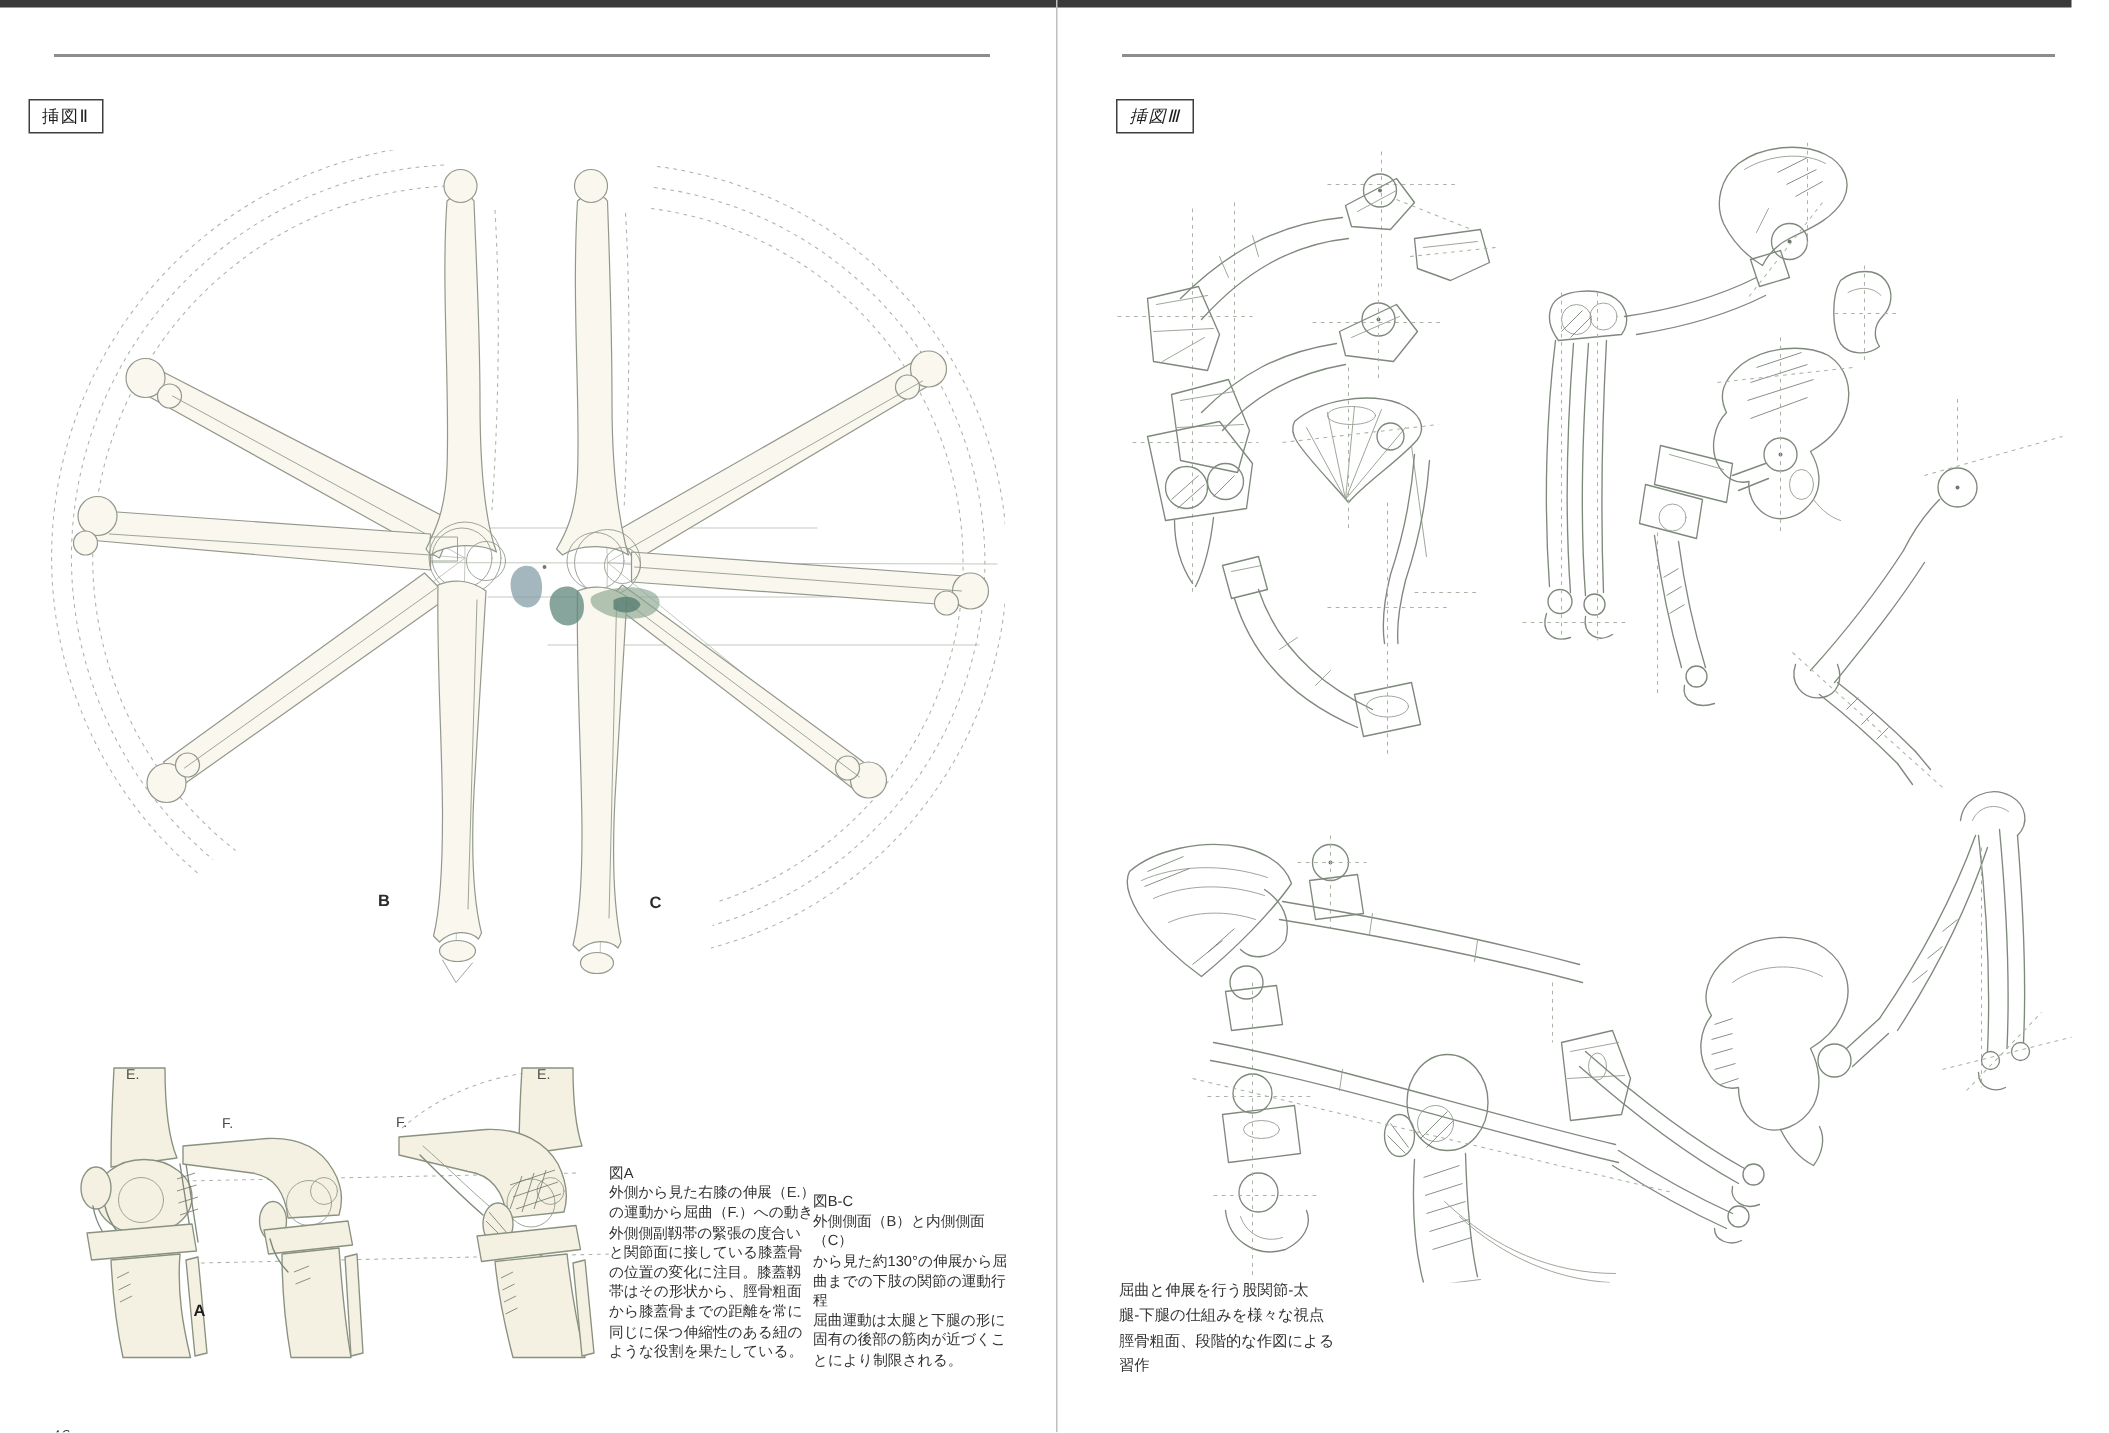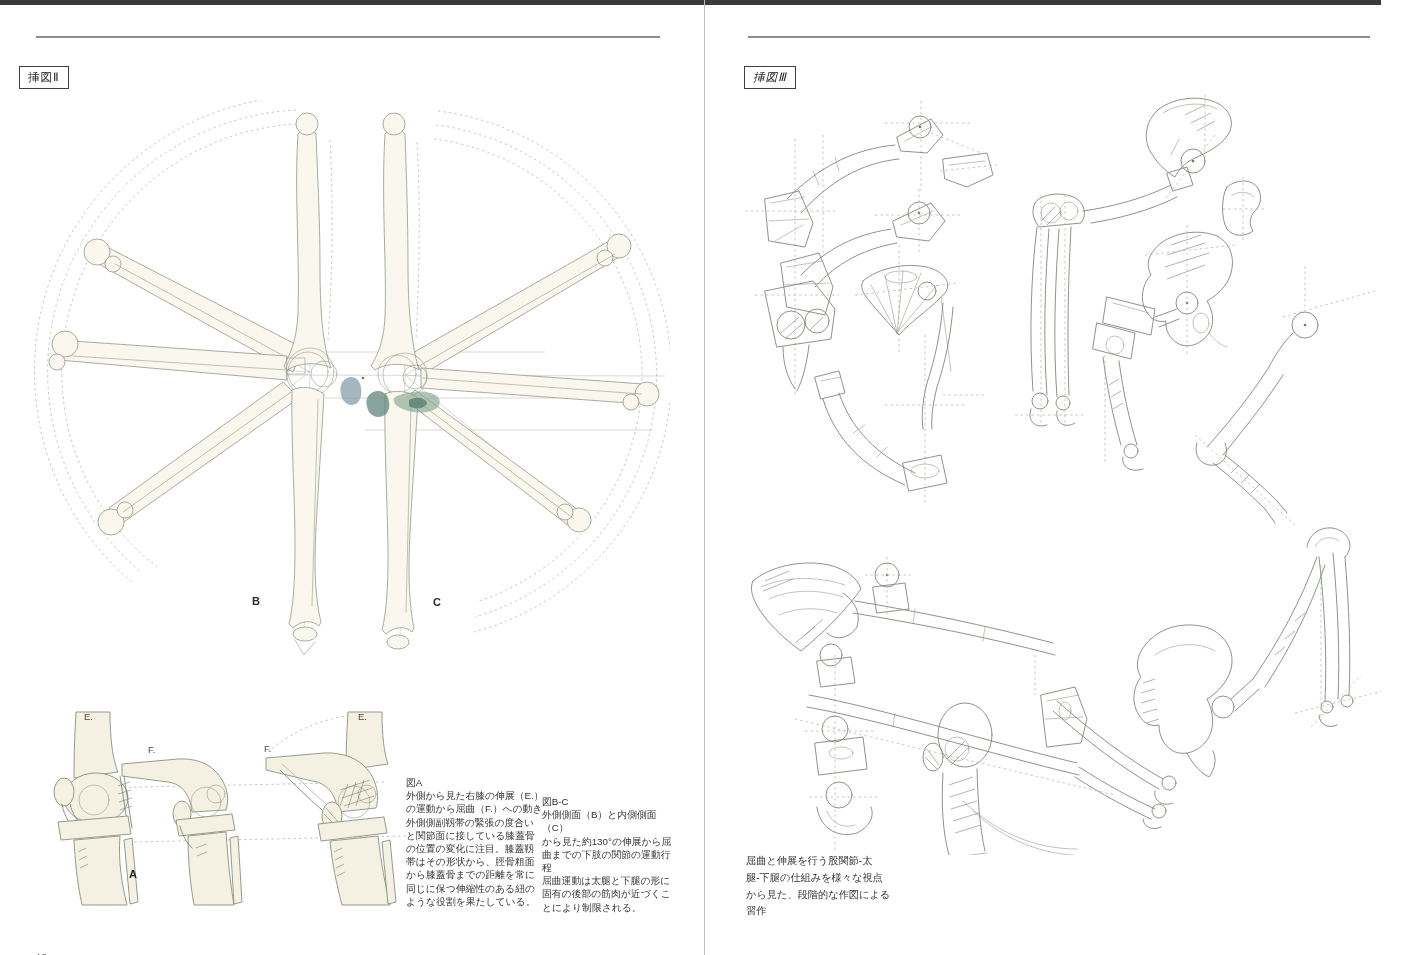--- a/index.html
+++ b/index.html
@@ -504,17 +504,17 @@
       <circle class="pl" cx="424" cy="716" r="7"></circle>
         <path class="pl" d="M408,724 C408,732 418,736 426,732"></path>
       <path class="pc" d="M60,624 L380,700"></path>
         <path class="pc" d="M300,560 V600"></path>
     </g>
   </svg>
 
   <div class="caption caption-right">
     <div class="cap-body">屈曲と伸展を行う股関節-太
 腿-下腿の仕組みを様々な視点
-から見た、段階的な作図による
+脛骨粗面、段階的な作図による
 習作</div>
   </div>
   <div class="pageno pageno-right">47</div>
 </div>
 
 </body></html>

